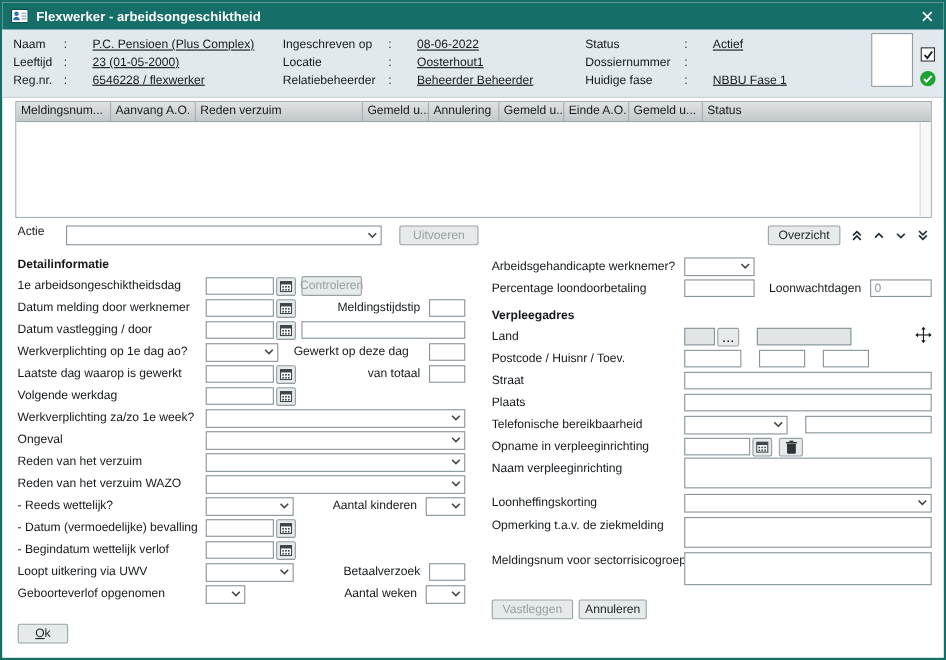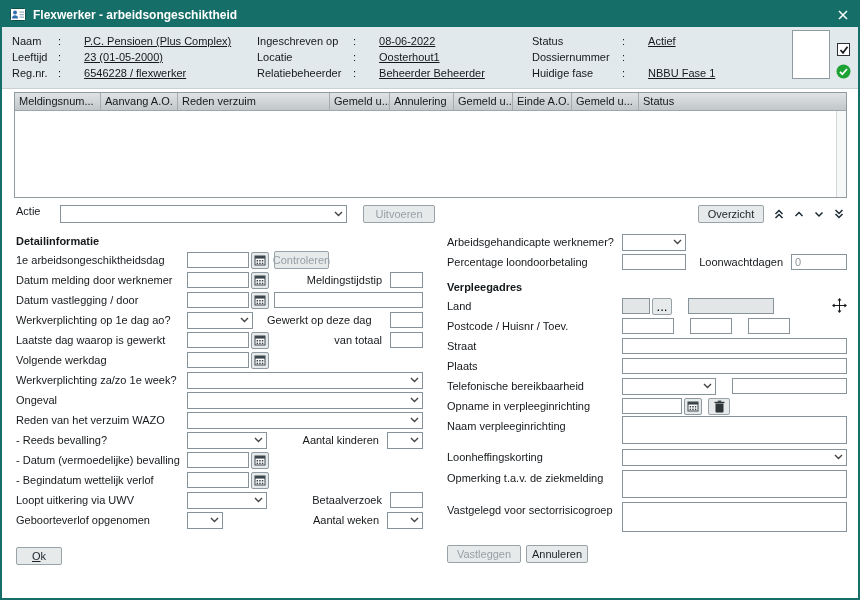--- a/index.html
+++ b/index.html
@@ -361,34 +361,44 @@
         <span class="flabel">Ongeval</span>
         <span class="fctrl">
             <span class="ddl f1">
               <svg width="9" height="6" viewBox="0 0 9 6">
                 <path d="M1 1l3.5 3.5L8 1" fill="none" stroke="#444" stroke-width="1.4"></path>
               </svg>
             </span>
           </span>
       </div>
 
+      <div class="frow">
+        <span class="flabel">Reden van het verzuim</span>
+        <span class="fctrl">
+            <span class="ddl f1">
+              <svg width="9" height="6" viewBox="0 0 9 6">
+                <path d="M1 1l3.5 3.5L8 1" fill="none" stroke="#444" stroke-width="1.4"></path>
+              </svg>
+            </span>
+          </span>
+      </div>
 
       <div class="frow">
         <span class="flabel">Reden van het verzuim WAZO</span>
         <span class="fctrl">
             <span class="ddl f1">
               <svg width="9" height="6" viewBox="0 0 9 6">
                 <path d="M1 1l3.5 3.5L8 1" fill="none" stroke="#444" stroke-width="1.4"></path>
               </svg>
             </span>
           </span>
       </div>
 
       <div class="frow">
-        <span class="flabel">- Reeds bevalling?</span>
+        <span class="flabel">- Reeds wettelijk?</span>
         <span class="fctrl">
             <span class="ddl w80">
               <svg width="9" height="6" viewBox="0 0 9 6">
                 <path d="M1 1l3.5 3.5L8 1" fill="none" stroke="#444" stroke-width="1.4"></path>
               </svg>
             </span>
             <span class="sub">Aantal kinderen</span>
             <span class="ddl w36">
               <svg width="9" height="6" viewBox="0 0 9 6">
                 <path d="M1 1l3.5 3.5L8 1" fill="none" stroke="#444" stroke-width="1.4"></path>
@@ -600,21 +610,21 @@
       </div>
 
       <div class="frow rh32 top">
         <span class="flabel">Opmerking t.a.v. de ziekmelding</span>
         <span class="fctrl top">
             <textarea class="txt h28 mt2" style=""></textarea>
           </span>
       </div>
 
       <div class="frow rh36 top">
-        <span class="flabel">Vastgelegd voor sectorrisicogroep</span>
+        <span class="flabel">Meldingsnum voor sectorrisicogroep</span>
         <span class="fctrl top">
             <textarea class="txt h30 mt2" style=""></textarea>
           </span>
       </div>
 
 
       <div class="frow mt8">
         <button class="btn dis w74">Vastleggen</button>
         <button class="btn w62 ml5">Annuleren</button>
       </div>

